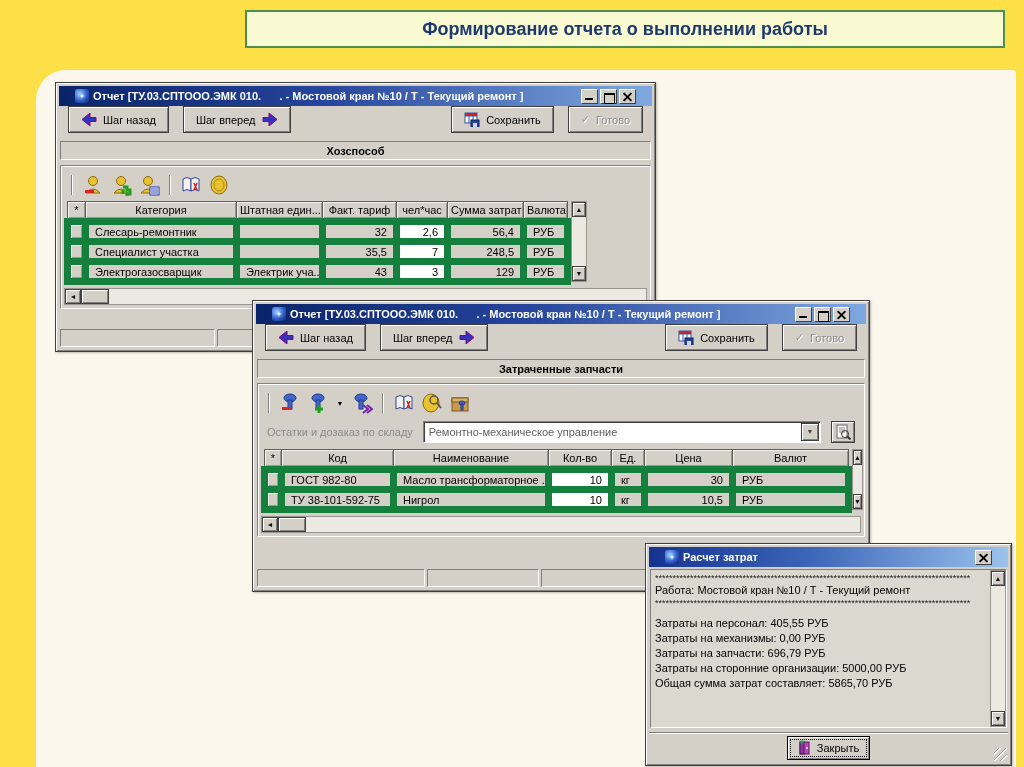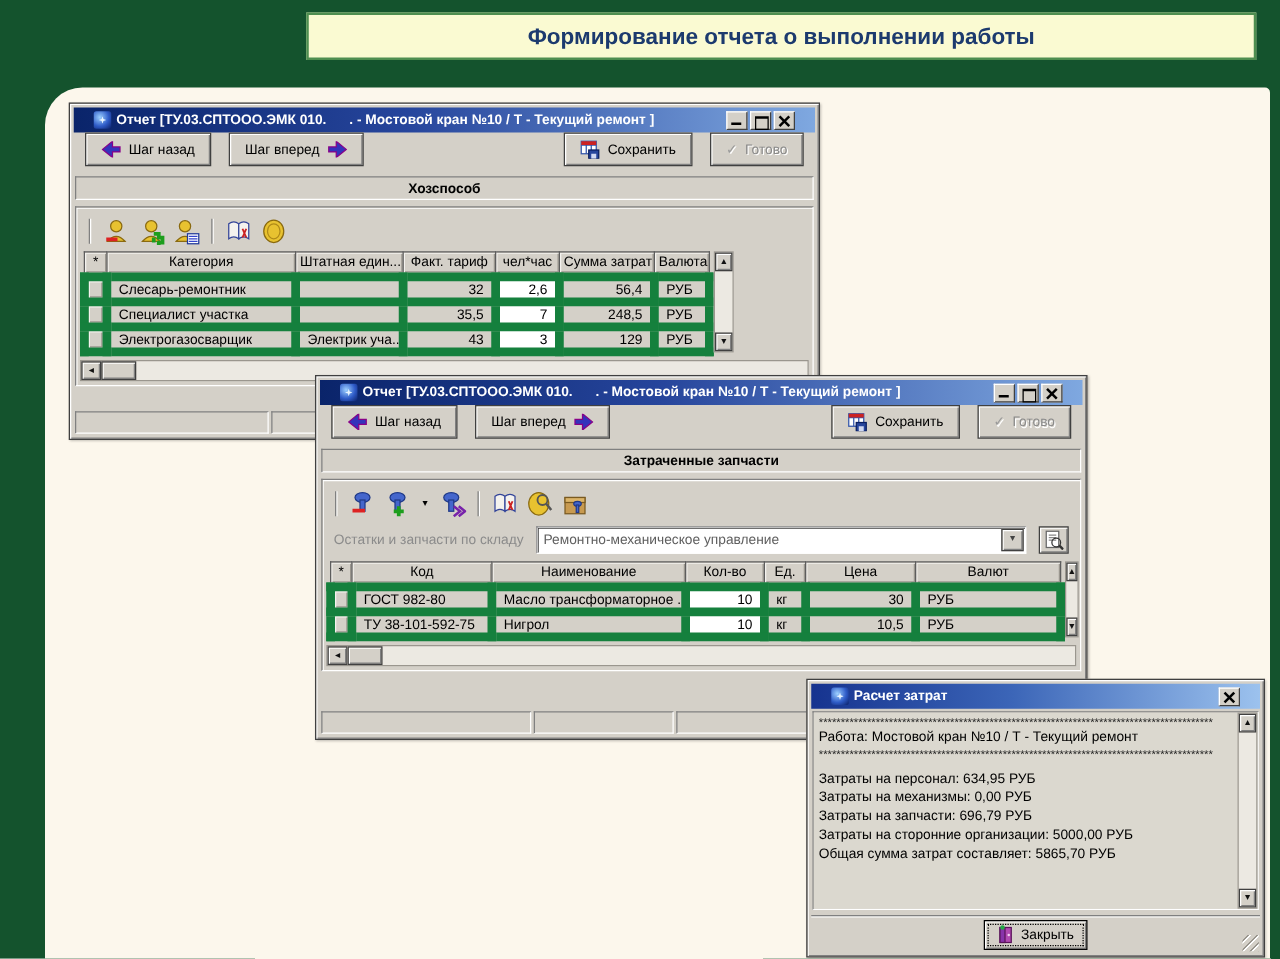--- a/index.html
+++ b/index.html
@@ -1,18 +1,18 @@
 <!DOCTYPE html>
 <html><head>
 <meta charset="utf-8">
 <style>
   * { margin:0; padding:0; box-sizing:border-box; }
   html,body { width:1024px; height:767px; }
   body { font-family:"Liberation Sans", sans-serif; }
-  .stage { position:relative; width:1024px; height:767px; background:#14532d; overflow:hidden; }
+  .stage { position:relative; width:1024px; height:767px; background:#fde047; overflow:hidden; }
 
   .cream-panel { position:absolute; left:36px; top:70px; width:980px; height:697px;
     background:#fcf7ec; border-radius:30px 4px 0 0; }
 
   .banner { position:absolute; left:245px; top:10px; width:760px; height:38px;
     background:#fafad2; border:2px solid #4e8e50; display:flex; align-items:center; justify-content:center; }
   .banner span { color:#1c3a6e; font-weight:bold; font-size:18px; }
 
   
   .win { position:absolute; background:#d4d0c8; border:1px solid #404040;
@@ -357,21 +357,21 @@
           <svg width="22" height="22">
               <rect x="3" y="6" width="16" height="13" fill="#c89a50" stroke="#7a5a20"></rect>
               <rect x="3" y="6" width="16" height="4" fill="#dcb468" stroke="#7a5a20"></rect>
               <ellipse cx="13" cy="11" rx="3" ry="2" fill="#4466cc" stroke="#203a88"></ellipse>
               <rect x="12" y="12" width="2" height="6" fill="#4466cc" stroke="#203a88"></rect>
             </svg>
         </span>
       </div>
 
       <div class="combo-row">
-        <span class="combo-label">Остатки и запчасти по складу</span>
+        <span class="combo-label">Остатки и дозаказ по складу</span>
         <div class="combo">
           <span class="val">Ремонтно-механическое управление</span>
           <span class="drop">▼</span>
         </div>
         <span class="sq-btn">
           <svg width="16" height="16">
               <rect x="2" y="1" width="10" height="13" fill="#fff" stroke="#666"></rect>
               <path d="M4,4 h6 M4,6 h6 M4,8 h6" stroke="#888"></path>
               <circle cx="10" cy="10" r="3.5" fill="none" stroke="#333"></circle>
               <path d="M12.5,12.5 l3,3" stroke="#333" stroke-width="2"></path>
@@ -447,21 +447,21 @@
         <span class="cap-btn glyph-close"></span>
       </span>
     </div>
 
     <div class="memo-wrap">
       <div class="memo">
         <div class="sep">******************************************************************************************</div>
         <div>Работа: Мостовой кран №10 / Т - Текущий ремонт</div>
         <div class="sep">******************************************************************************************</div>
         <div class="blank"></div>
-        <div>Затраты на персонал: 634,95 РУБ</div>
+        <div>Затраты на персонал: 405,55 РУБ</div>
         <div>Затраты на механизмы: 0,00 РУБ</div>
         <div>Затраты на запчасти: 696,79 РУБ</div>
         <div>Затраты на сторонние организации: 5000,00 РУБ</div>
         <div>Общая сумма затрат составляет: 5865,70 РУБ</div>
       </div>
       <div class="vsb" style="height:auto;">
         <div class="sb-btn">▲</div>
         <div class="sb-btn">▼</div>
       </div>
     </div>

